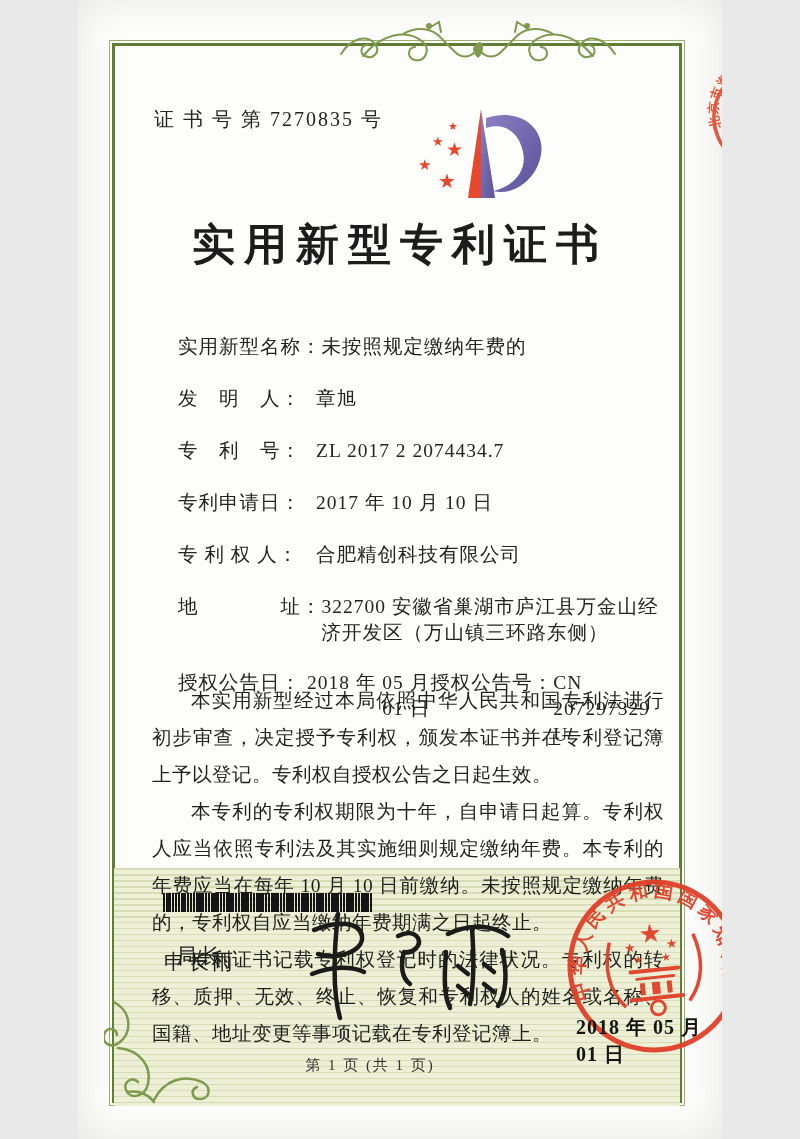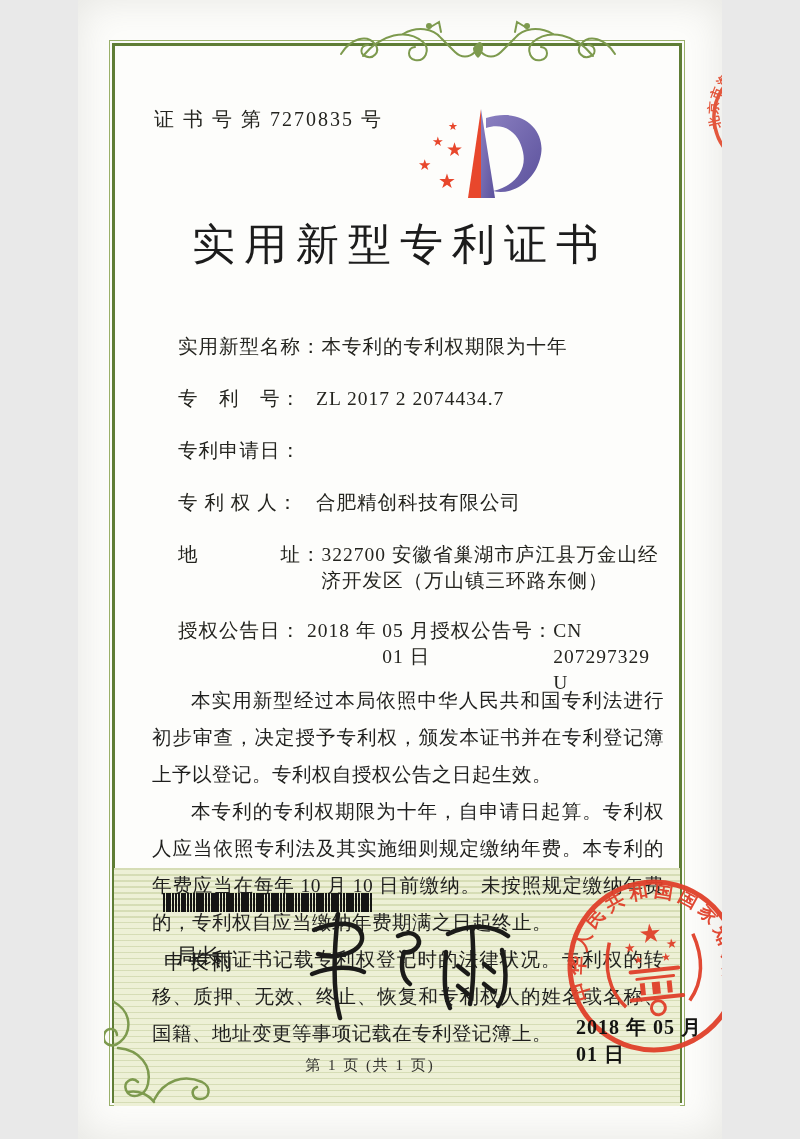--- a/index.html
+++ b/index.html
@@ -6,21 +6,21 @@
   body{background:#e9e9e9;font-family:"Liberation Serif","DejaVu Serif",serif;}
   .page{position:relative;width:644px;height:1139px;margin:0 auto;background:#fdfdfb;overflow:hidden;
         box-shadow:inset 0 0 40px rgba(120,120,110,.18);}
   
   .frame-outer{position:absolute;left:31px;right:37px;top:40px;bottom:33px;border:1px solid #9ab06a;}
   .frame-inner{position:absolute;left:2px;right:2px;top:2px;bottom:2px;border:3px solid #5f7d35;}
   
   .band{position:absolute;left:36px;right:42px;top:868px;height:238px;background-color:#edf0d6;
         background-image:repeating-linear-gradient(180deg,rgba(170,185,120,.35) 0 1.5px,rgba(0,0,0,0) 1.5px 6px);}
   .cert-no{position:absolute;left:76px;top:106px;font-size:20px;color:#24241f;letter-spacing:2px;}
-  .title{position:absolute;left:0;right:0;top:216px;text-align:center;font-size:43px;font-weight:normal;
+  .title{position:absolute;left:0;right:0;top:216px;text-align:center;font-size:43px;font-weight:bold;
          color:#1c1c1c;letter-spacing:9px;}
   .logo{position:absolute;left:330px;top:106px;}
   .tax-stamp{position:absolute;left:612px;top:42px;opacity:.92;}
   .fields{position:absolute;left:76px;right:60px;top:334px;font-size:19.5px;color:#24241f;}
   .frow{display:flex;margin-bottom:26px;line-height:26px;margin-left:24px;}
   .frow .lab{flex:0 0 138px;white-space:pre;letter-spacing:1px;}
   .frow .val{flex:1;letter-spacing:1px;}
   .frow.tight{margin-bottom:24px;}
   .grant-row{display:flex;justify-content:space-between;margin-top:0;}
   .grant-right{display:flex;}
@@ -123,28 +123,33 @@
     <polygon points="73,3 60,92 73,92" fill="#e8472c"></polygon>
     <polygon points="73,3 73,92 87,92" fill="url(#pGrad)"></polygon>
     <path d="M 78,12 C 116,0 140,26 132,53 C 126,76 103,90 85,85 C 107,80 119,64 115,46 C 111,26 96,16 78,22 Z" fill="url(#pGrad)"></path>
   </svg>
 
   <div class="title">实用新型专利证书</div>
 
   <div class="fields">
     <div class="frow">
       <span class="lab">实用新型名称：</span>
-      <span class="val">本专利的专利权期限为十年</span>
+      <span class="val">未按照规定缴纳年费的</span>
+    </div>
+    <div class="frow">
+      <span class="lab">发　明　人：</span>
+      <span class="val">章旭</span>
     </div>
     <div class="frow">
       <span class="lab">专　利　号：</span>
       <span class="val">ZL 2017 2 2074434.7</span>
     </div>
     <div class="frow">
       <span class="lab">专利申请日：</span>
+      <span class="val">2017 年 10 月 10 日</span>
     </div>
     <div class="frow">
       <span class="lab">专 利 权 人：</span>
       <span class="val">合肥精创科技有限公司</span>
     </div>
     <div class="frow tight">
       <span class="lab">地　　　　址：</span>
       <span class="val">322700  安徽省巢湖市庐江县万金山经济开发区（万山镇三环路东侧）</span>
     </div>
     <div class="frow grant-row">

